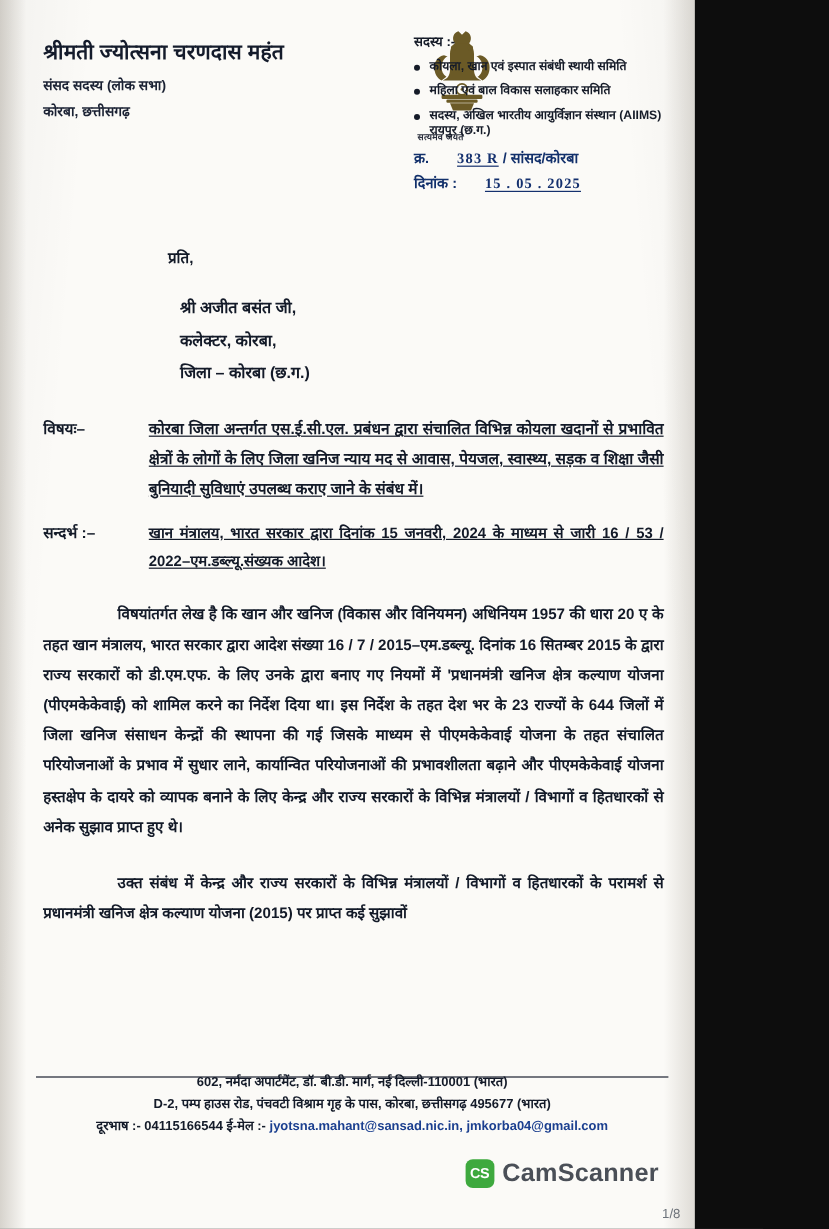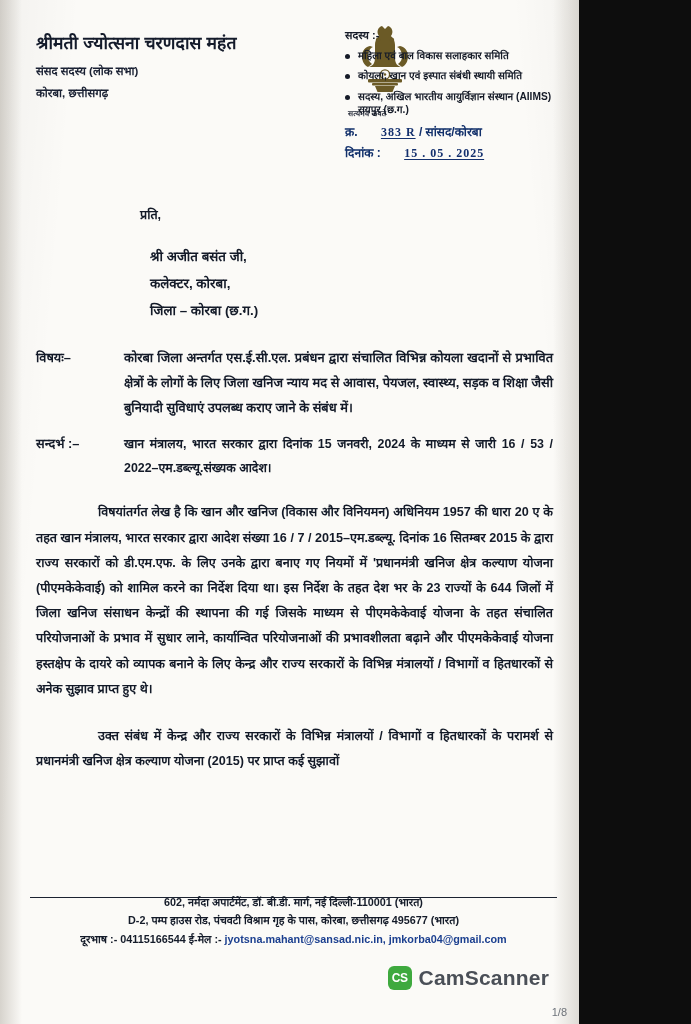--- a/index.html
+++ b/index.html
@@ -103,21 +103,21 @@
   }
   .to { margin-left: 104px; font-weight: 700; font-size: 12.6px; }
   .addr { margin-left: 114px; margin-top: 18px; font-weight: 700; line-height: 2.0; }
   .addr div { font-size: 13.4px; }
 
   .field { display: flex; margin-top: 22px; }
   .field-label {
     width: 88px; flex: 0 0 88px; font-weight: 700; font-size: 12.8px;
     padding-top: 1px;
   }
-  .field-body { flex: 1 1 auto; }
+  .field-body { flex: 1 1 auto; text-decoration: underline; }
   .just { text-align: justify; text-justify: inter-word; }
   .subject-text { font-weight: 700; font-size: 12.9px; line-height: 1.9; }
   .ref-text { font-weight: 700; font-size: 12.4px; line-height: 1.95; }
 
   .para {
     margin-top: 20px; text-indent: 62px; font-weight: 700;
     font-size: 12.6px; line-height: 2.0; text-align: justify;
   }
   .para.second { margin-top: 22px; }
 
@@ -188,22 +188,22 @@
             <circle cx="30" cy="24" r="2.2"></circle>
             <circle cx="44" cy="24" r="2.2"></circle>
           </g>
         </svg>
         <div class="emblem-motto">सत्यमेव जयते</div>
       </div>
 
       <div class="lh-right">
         <div class="title">सदस्य :-</div>
         <ul>
+          <li>कोयला, खान एवं इस्पात संबंधी स्थायी समिति</li>
           <li>महिला एवं बाल विकास सलाहकार समिति</li>
-          <li>कोयला, खान एवं इस्पात संबंधी स्थायी समिति</li>
           <li>सदस्य, अखिल भारतीय आयुर्विज्ञान संस्थान (AIIMS) रायपुर (छ.ग.)</li>
         </ul>
         <div class="ref-line">
           <span>क्र.</span>
           <span class="ref-hand">383 R</span>
           <span>/ सांसद/कोरबा</span>
         </div>
         <div class="date-line">
           <span>दिनांक :</span>
           <span class="ref-hand">15 . 05 . 2025</span>

